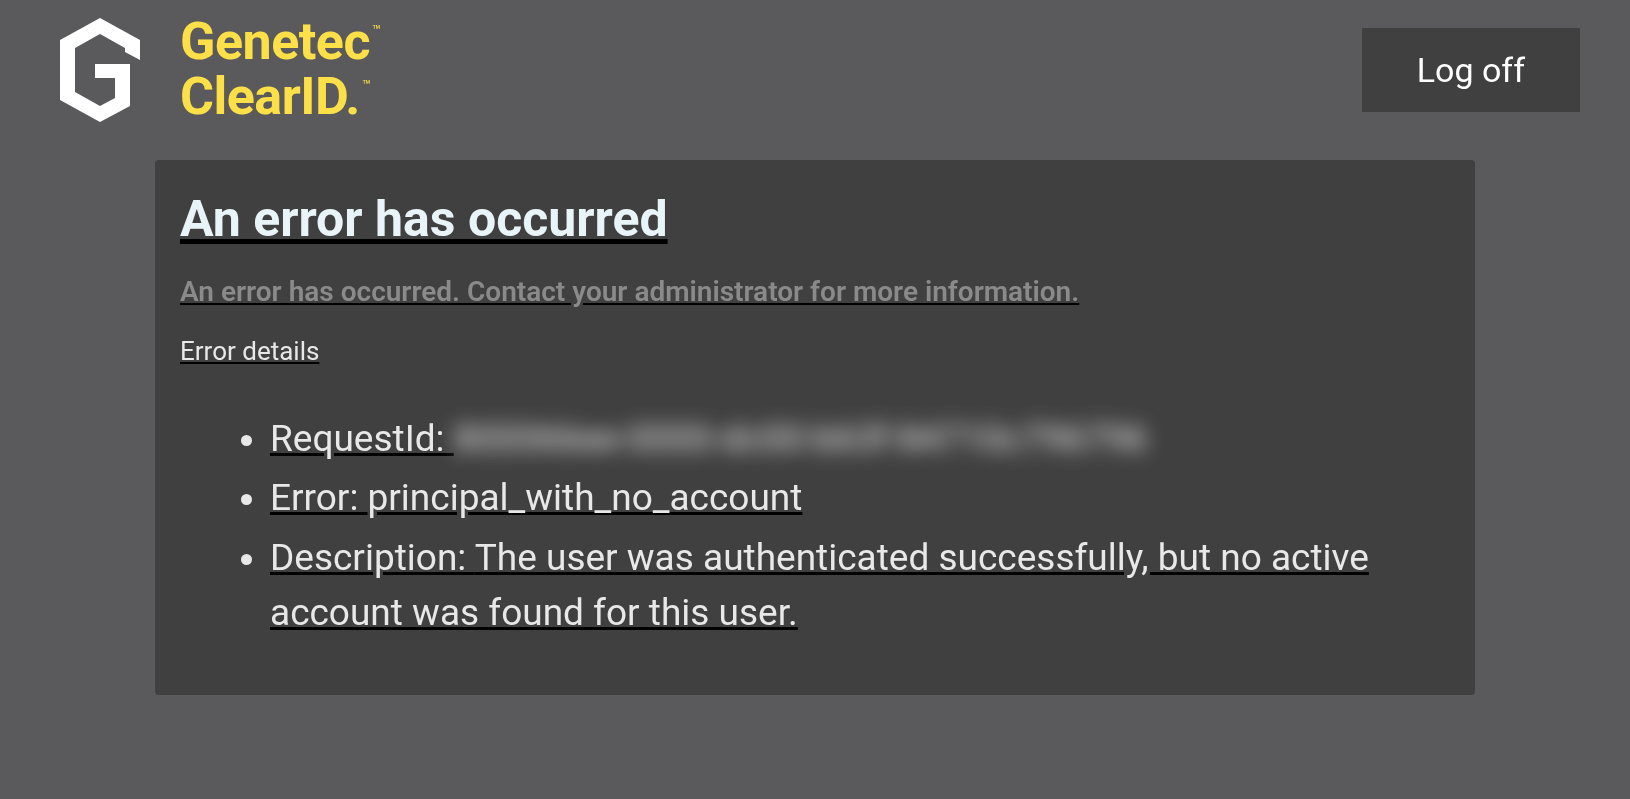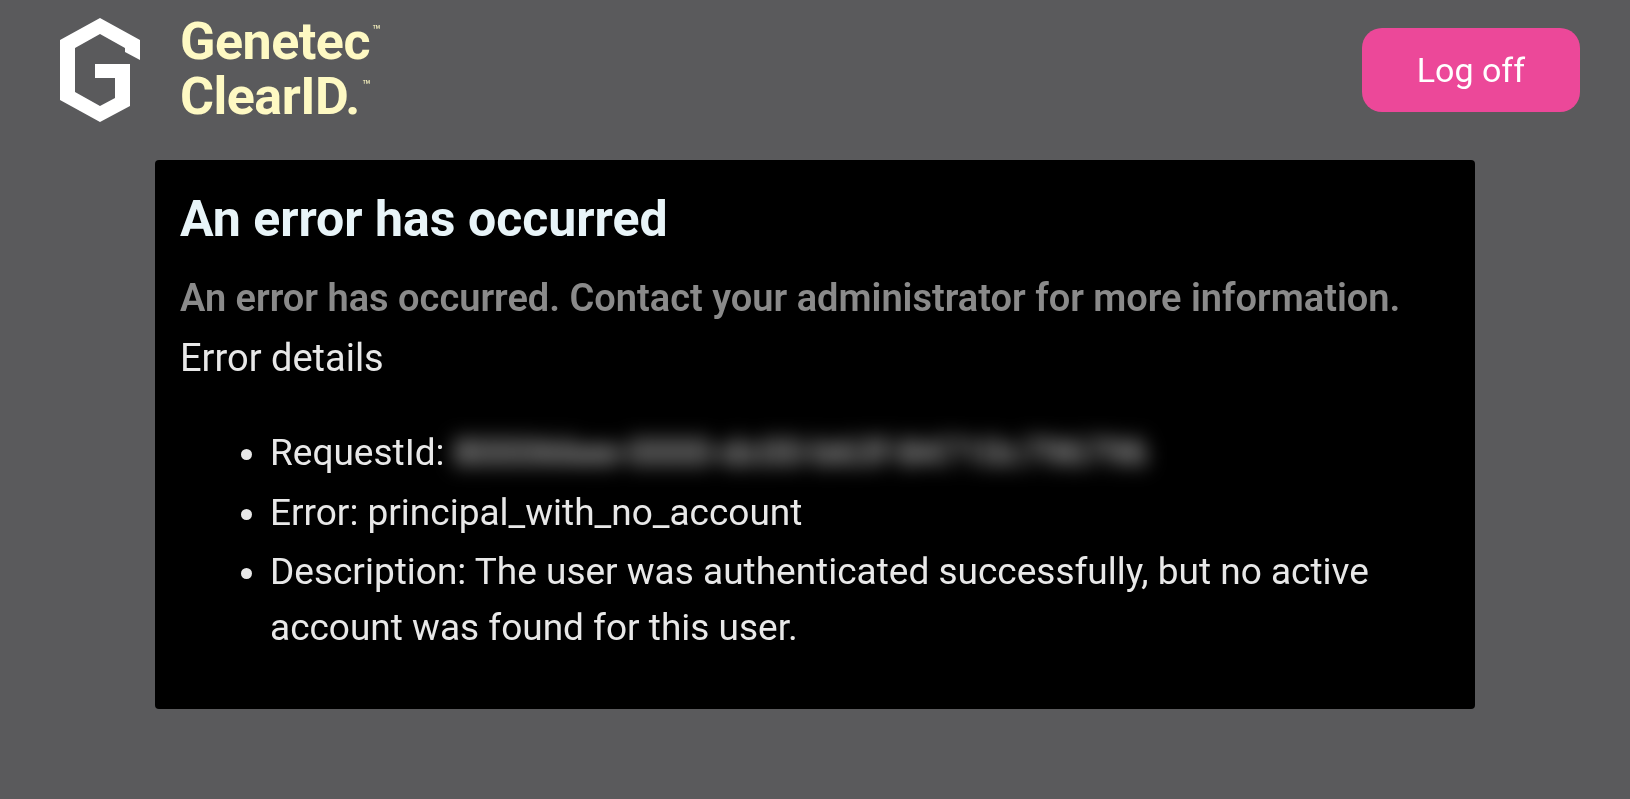--- a/index.html
+++ b/index.html
@@ -36,21 +36,21 @@
     }
     
     .logo-icon svg {
       width: 100%;
       height: 100%;
     }
     
     .logo-text {
       display: flex;
       flex-direction: column;
-      color: #fef9c3;
+      color: #fde047;
       font-weight: 700;
       font-size: 52px;
       line-height: 1.05;
       letter-spacing: -0.5px;
     }
     
     .logo-line1 {
       position: relative;
     }
     
@@ -61,57 +61,57 @@
     .tm-mark {
       font-size: 14px;
       font-weight: 400;
       vertical-align: top;
       position: relative;
       top: 8px;
       margin-left: 2px;
     }
     
     .logoff-btn {
-      background-color: #ec4899;
+      background-color: #404040;
       color: #ffffff;
       border: none;
       padding: 22px 55px;
       font-size: 34px;
       font-weight: 400;
-      border-radius: 20px;
+      border-radius: 0;
       cursor: pointer;
       font-family: inherit;
     }
     
     .error-panel {
-      background-color: #000000;
+      background-color: #404040;
       margin: 20px 155px 0 155px;
       padding: 30px 25px 50px 25px;
       border-radius: 4px;
       text-decoration: underline;
     }
     
     .error-title {
       color: #e8f4f8;
       font-size: 50px;
       font-weight: 700;
       margin-bottom: 25px;
     }
     
     .error-subtitle {
       color: #8a8a8a;
-      font-size: 38px;
+      font-size: 28px;
       font-weight: 600;
       line-height: 1.35;
-      margin-bottom: 12px;
+      margin-bottom: 25px;
     }
     
     .error-details-heading {
       color: #e8e8e8;
-      font-size: 38px;
+      font-size: 26px;
       font-weight: 400;
       margin-bottom: 28px;
     }
     
     .error-list {
       list-style-type: disc;
       padding-left: 90px;
       color: #e8e8e8;
       margin-top: 45px;
     }

